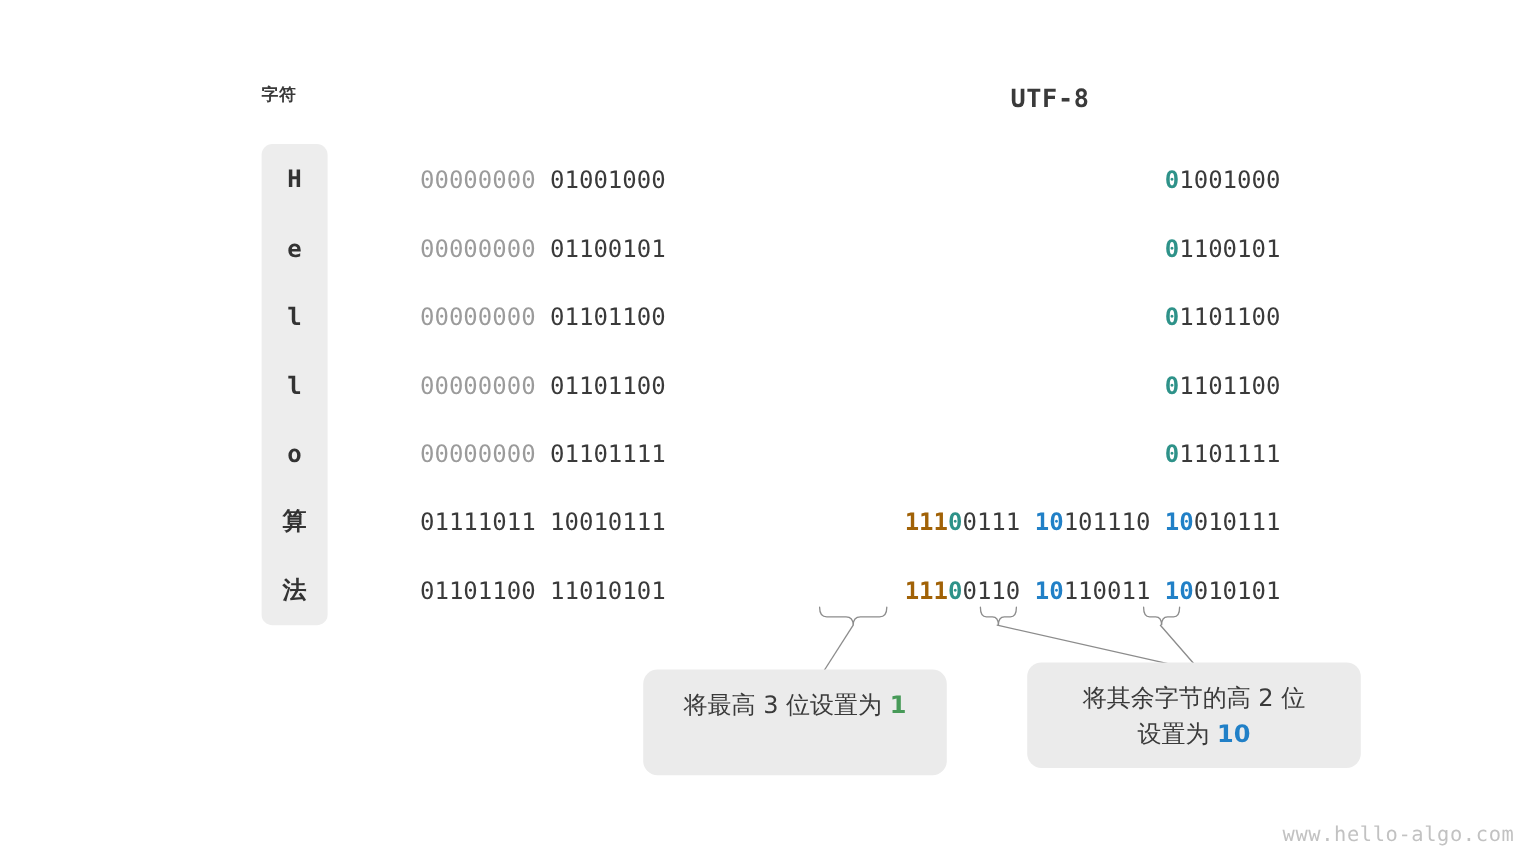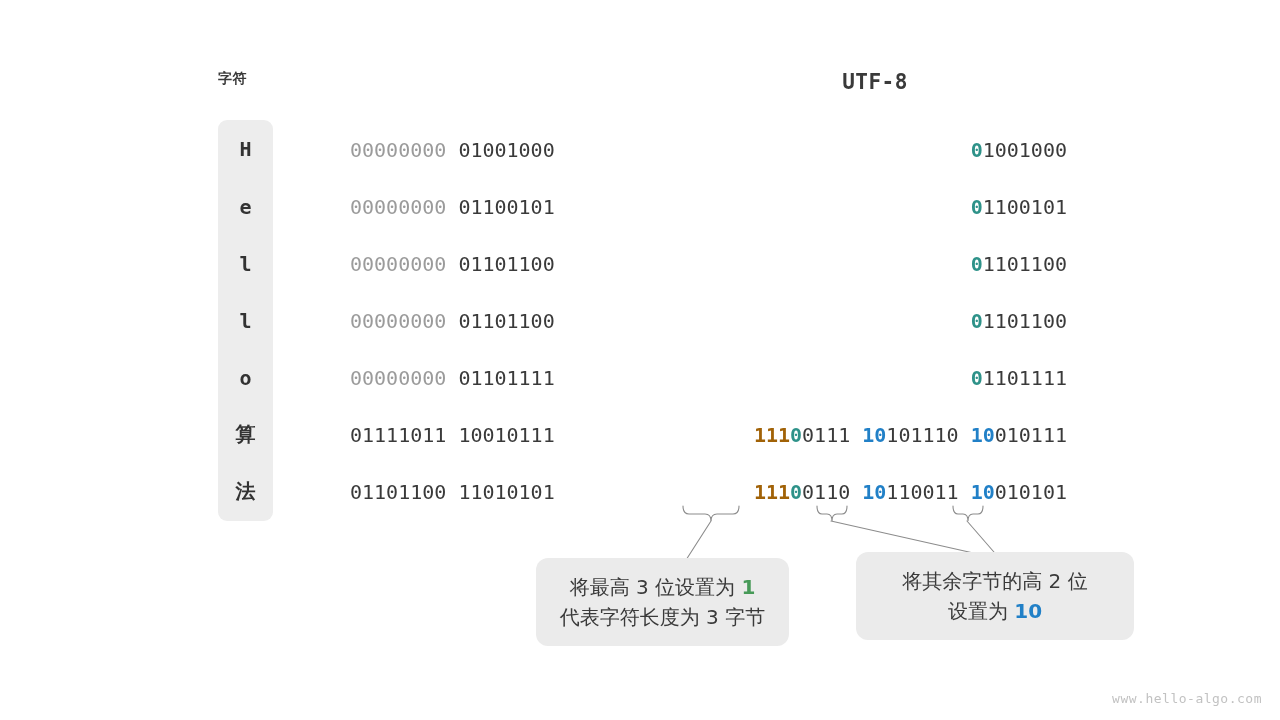--- a/index.html
+++ b/index.html
@@ -114,21 +114,21 @@
     width: 1280px; height: 720px;
     pointer-events: none;
   }
 
   
   .watermark {
     position: absolute;
     right: 18px;
     bottom: 14px;
     font-family: "DejaVu Sans Mono", "Liberation Mono", monospace;
-    font-size: 13px;
+    font-size: 17px;
     color: #c2c2c2;
     letter-spacing: 0.5px;
   }
 </style>
 </head>
 <body>
 
 <div class="stage">
 
   <div class="hdr hdr-char">字符</div>
@@ -174,21 +174,20 @@
       <path d="M711,521 L686,560"></path>
 
       <path d="M831,521 L1000,559"></path>
 
       <path d="M967,521 L1000,559"></path>
     </g>
   </svg>
 
   <div class="callout callout-1">
     <div class="line"><span>将最高 3 位设置为 </span><span class="cg">1</span></div>
-    <div class="line">代表字符长度为 3 字节</div>
   </div>
 
   <div class="callout callout-2">
     <div class="line">将其余字节的高 2 位</div>
     <div class="line"><span>设置为 </span><span class="cb">10</span></div>
   </div>
 
   <div class="watermark">www.hello-algo.com</div>
 
 </div>

